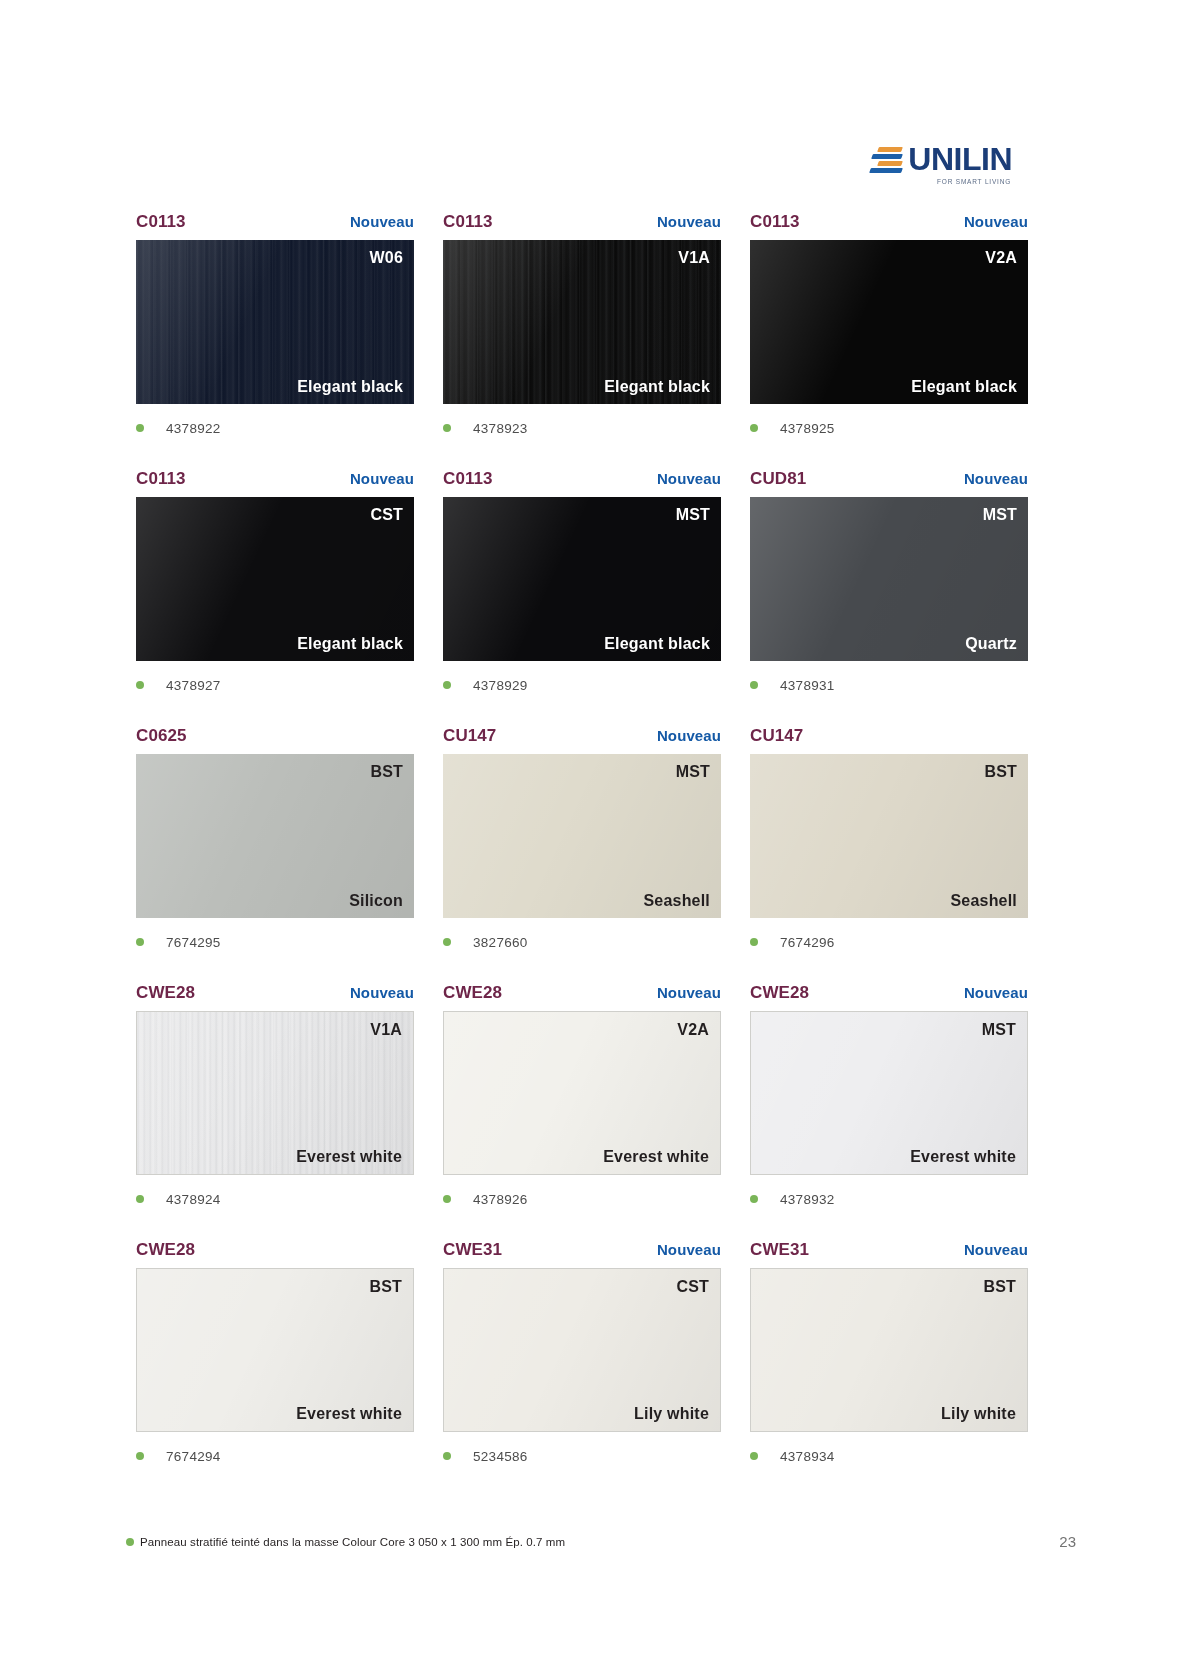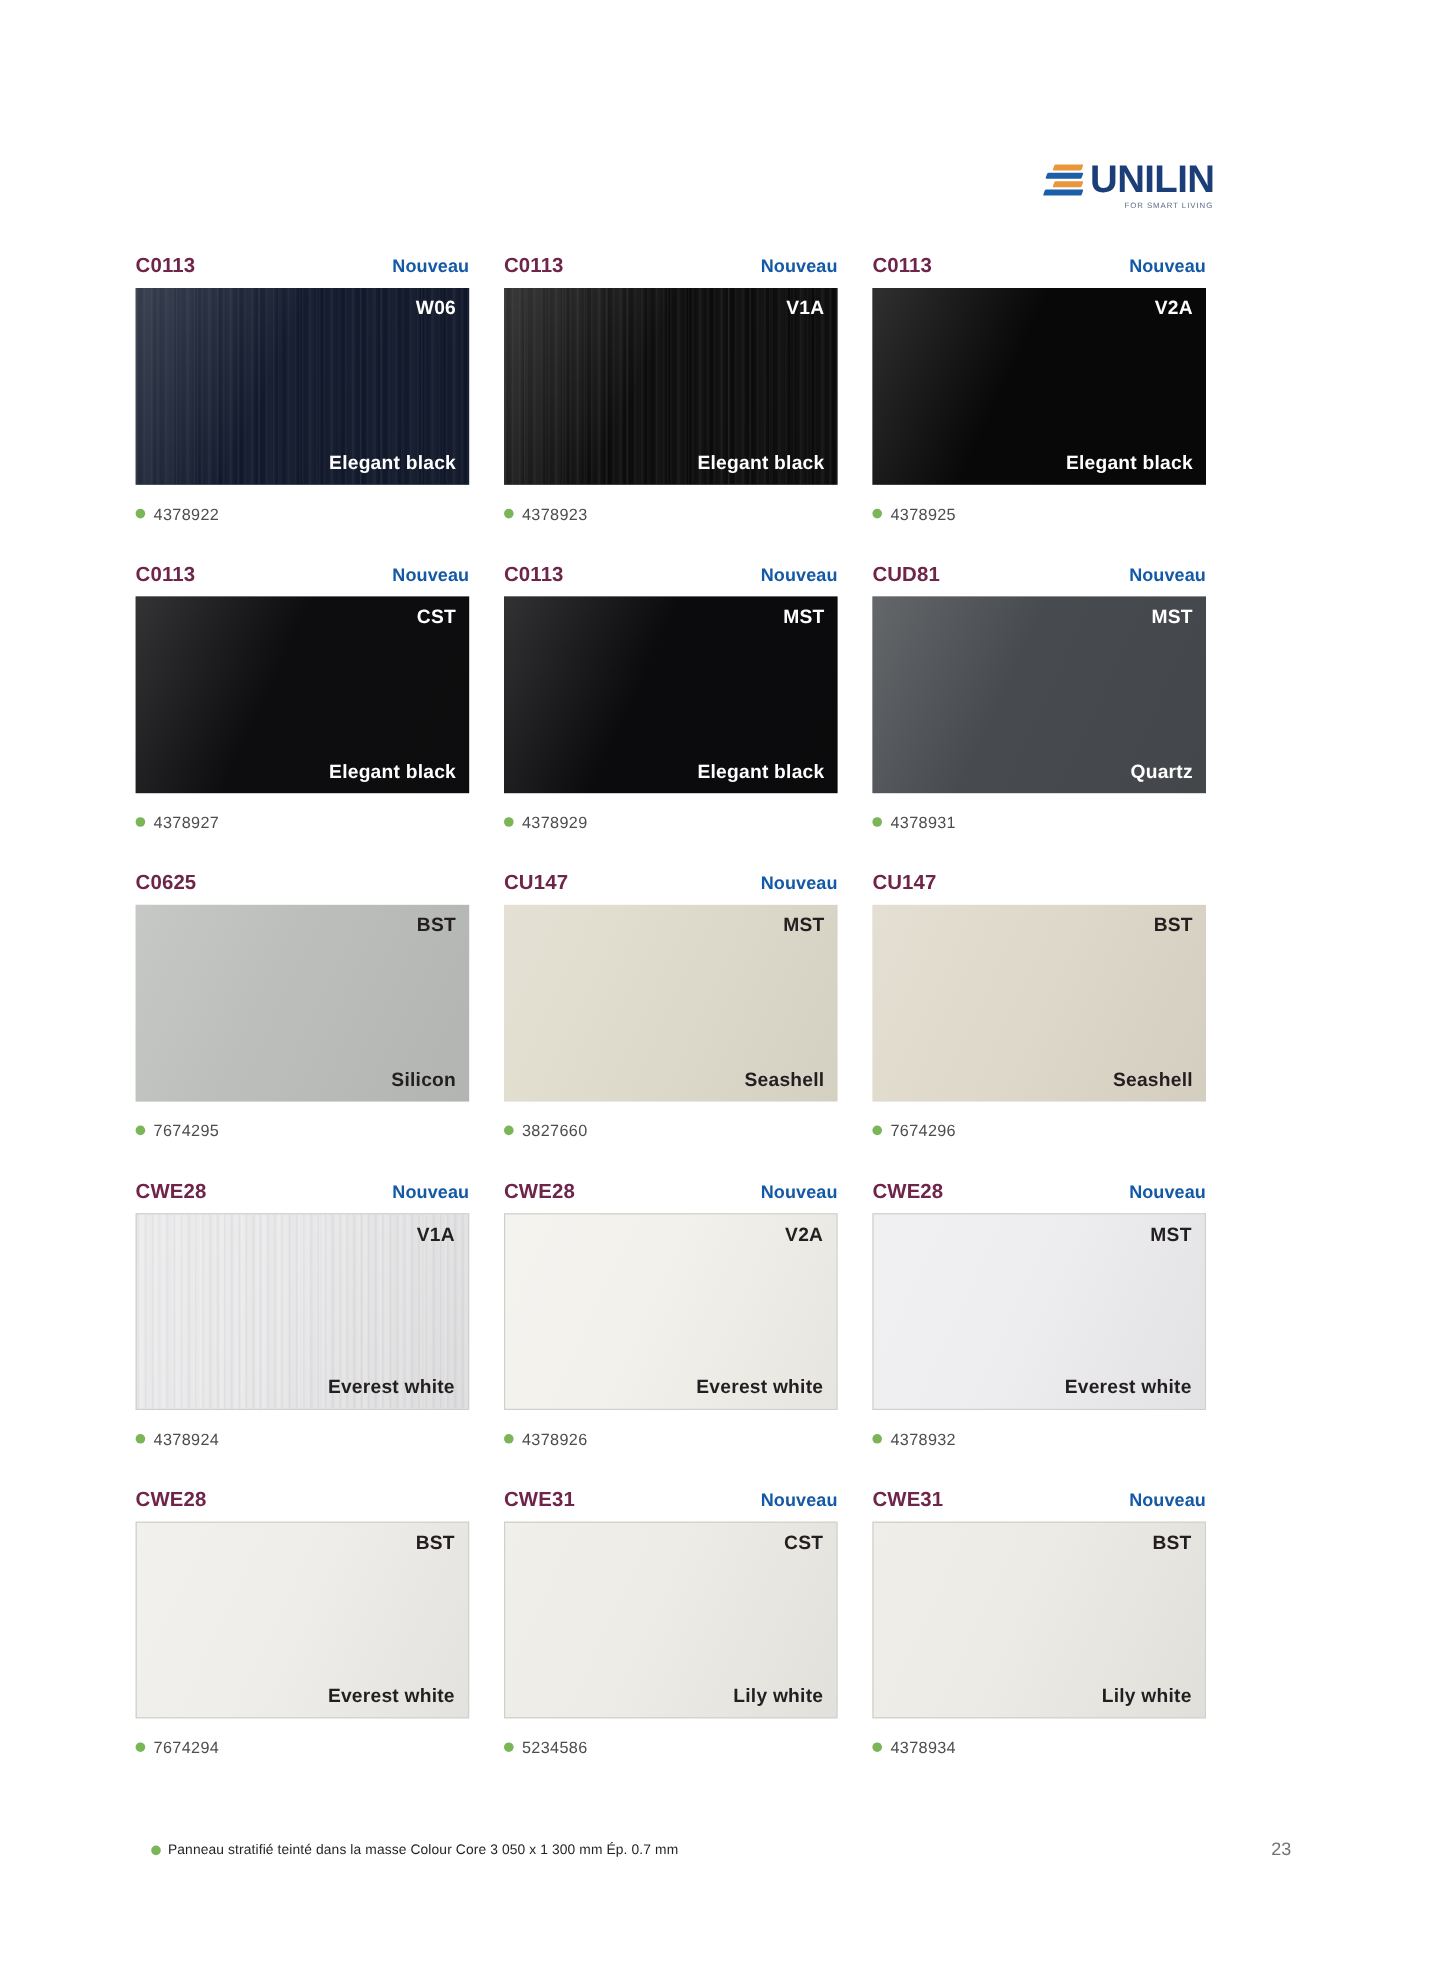--- a/index.html
+++ b/index.html
@@ -23,21 +23,21 @@
   }
 
   
   .header {
     position: absolute;
     top: 133px;
     right: 188px;
     width: 160px;
     height: 52px;
     display: flex;
-    align-items: flex-start;
+    align-items: flex-end;
     justify-content: flex-end;
   }
   .logo {
     display: flex;
     align-items: flex-start;
     gap: 4px;
   }
   .logo-mark {
     width: 36px;
     height: 36px;
@@ -72,21 +72,21 @@
     font-size: 6.5px;
     letter-spacing: 0.8px;
     color: #5b6b86;
     margin-top: 4px;
     margin-right: 1px;
   }
 
   
   .grid {
     position: absolute;
-    left: 113px;
+    left: 136px;
     top: 212px;
     width: 892px;
     display: flex;
     flex-wrap: wrap;
     column-gap: 29px;
     row-gap: 0;
     align-items: center;
   }
   .card {
     width: 278px;
@@ -160,21 +160,21 @@
     font-size: 16px;
     font-weight: bold;
     letter-spacing: 0.2px;
   }
   .on-dark .finish, .on-dark .colour-name { color: #ffffff; }
   .on-light .finish, .on-light .colour-name { color: #231f20; }
 
   .card-foot {
     display: flex;
     align-items: center;
-    gap: 7px;
+    gap: 22px;
     height: 30px;
     padding-top: 9px;
   }
   .dot {
     width: 8px;
     height: 8px;
     border-radius: 50%;
     background: #7ab558;
     flex: none;
   }

